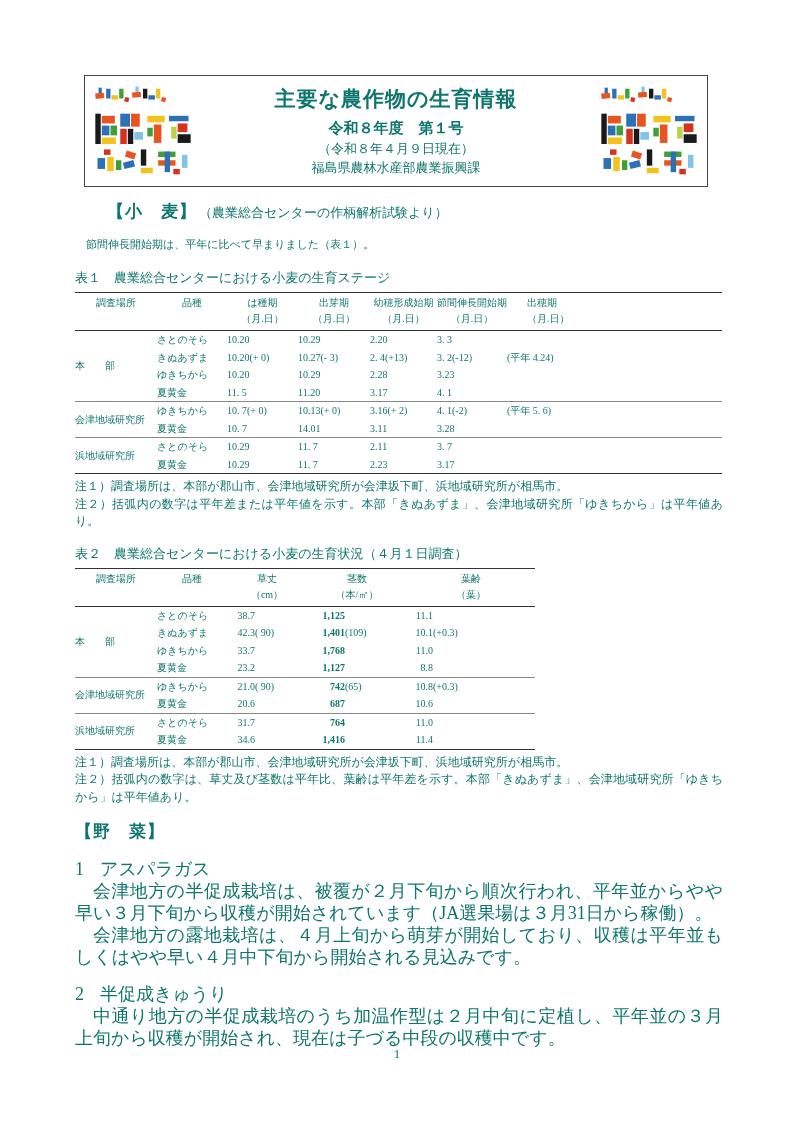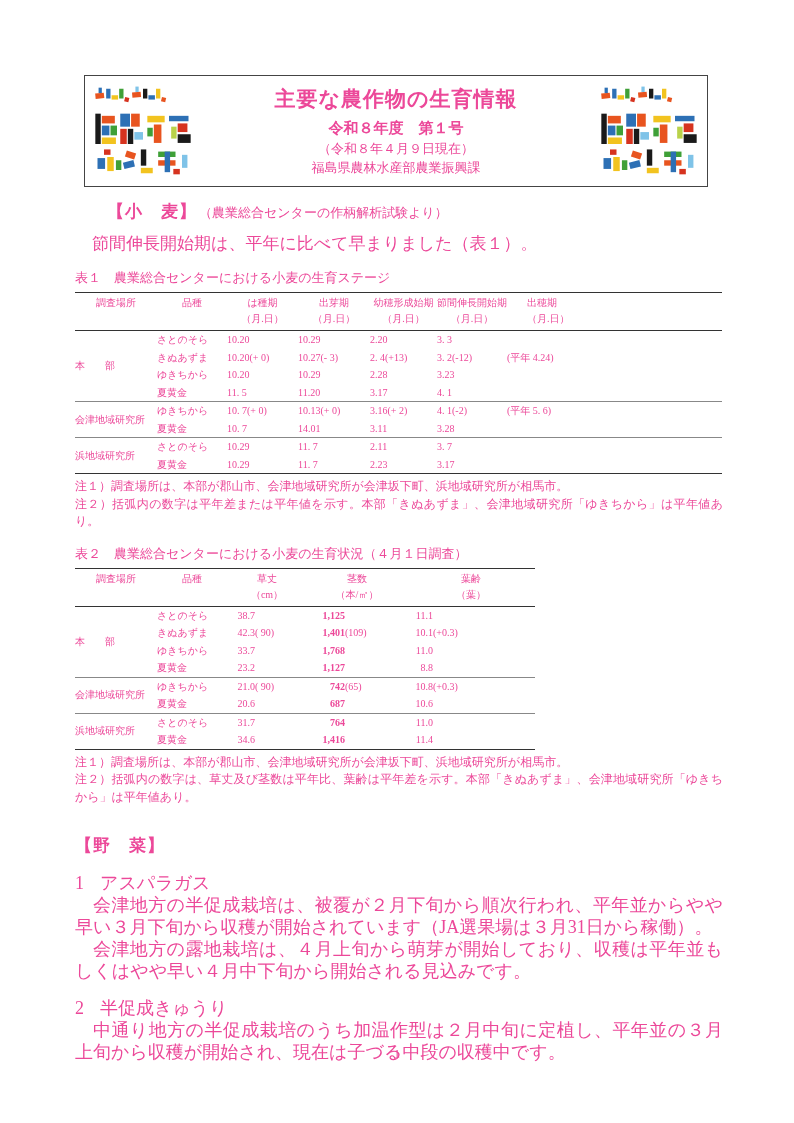--- a/index.html
+++ b/index.html
@@ -1,18 +1,18 @@
 <!DOCTYPE html>
 <html><head>
 <meta charset="utf-8">
 <style>
   html,body { margin:0; padding:0; background:#ffffff; }
   .page {
     position:relative; width:794px; height:1123px; margin:0 auto;
-    background:#ffffff; color:#ec4899;
+    background:#ffffff; color:#0f766e;
     font-family:"Liberation Serif", serif;
     overflow:hidden;
   }
   .content { position:absolute; left:75px; top:75px; width:648px; }
 
   
   .header-box {
     border:1px solid #444; height:112px; margin-left:9px; width:624px;
     display:flex; align-items:center; justify-content:space-between;
     padding:0 6px; box-sizing:border-box;
@@ -32,21 +32,21 @@
 
   
   .sec-heading { margin-top:13px; font-size:13px;margin-left:32px; }
   .sec-heading .bracket {
     font-family:"Liberation Sans", sans-serif; font-weight:bold;
     font-size:17px; letter-spacing:1px;
   }
   .sec-heading .note { font-size:13px; margin-left:2px; }
 
   .body-par {
-    margin:0; margin-top:6px; font-size:17px; line-height:22px;
+    margin:0; margin-top:6px; font-size:11px; line-height:22px;
     text-align:justify; text-indent:1em;
   }
   .body-par.first { margin-top:10px; }
 
   
   .table-title { margin-top:14px; font-size:13px; }
   table.datatable {
     border-collapse:collapse; margin-top:5px;
     border-top:1.5px solid #333; border-bottom:1.5px solid #333;
     font-size:10px;
@@ -66,21 +66,21 @@
   .num.w-cm { width:28px; }
   .num.w-stem { width:38px;font-weight:bold; }
   .num.w-leaf { width:26px; }
   td.leafcol { padding-left:16px; }
 
   .notes { margin-top:4px; font-size:12px; line-height:17.5px; text-align:justify; }
   .notes div { margin:0; }
 
   
   .veg-heading {
-    margin-top:28px; font-family:Liberation Serif, serif;
+    margin-top:14px; font-family:Liberation Serif, serif;
     font-weight:bold; font-size:17px; letter-spacing:1px;
   }
   .veg-item { margin-top:15px; font-size:18px; line-height:22px; }
   .veg-item-head .item-no { display:inline-block; width:25px; }
   .veg-item p { margin:0; text-indent:1em; text-align:justify; }
 
   .page-num {
     position:absolute; left:0; right:0; top:1046px;
     text-align:center; font-size:13px;
   }

